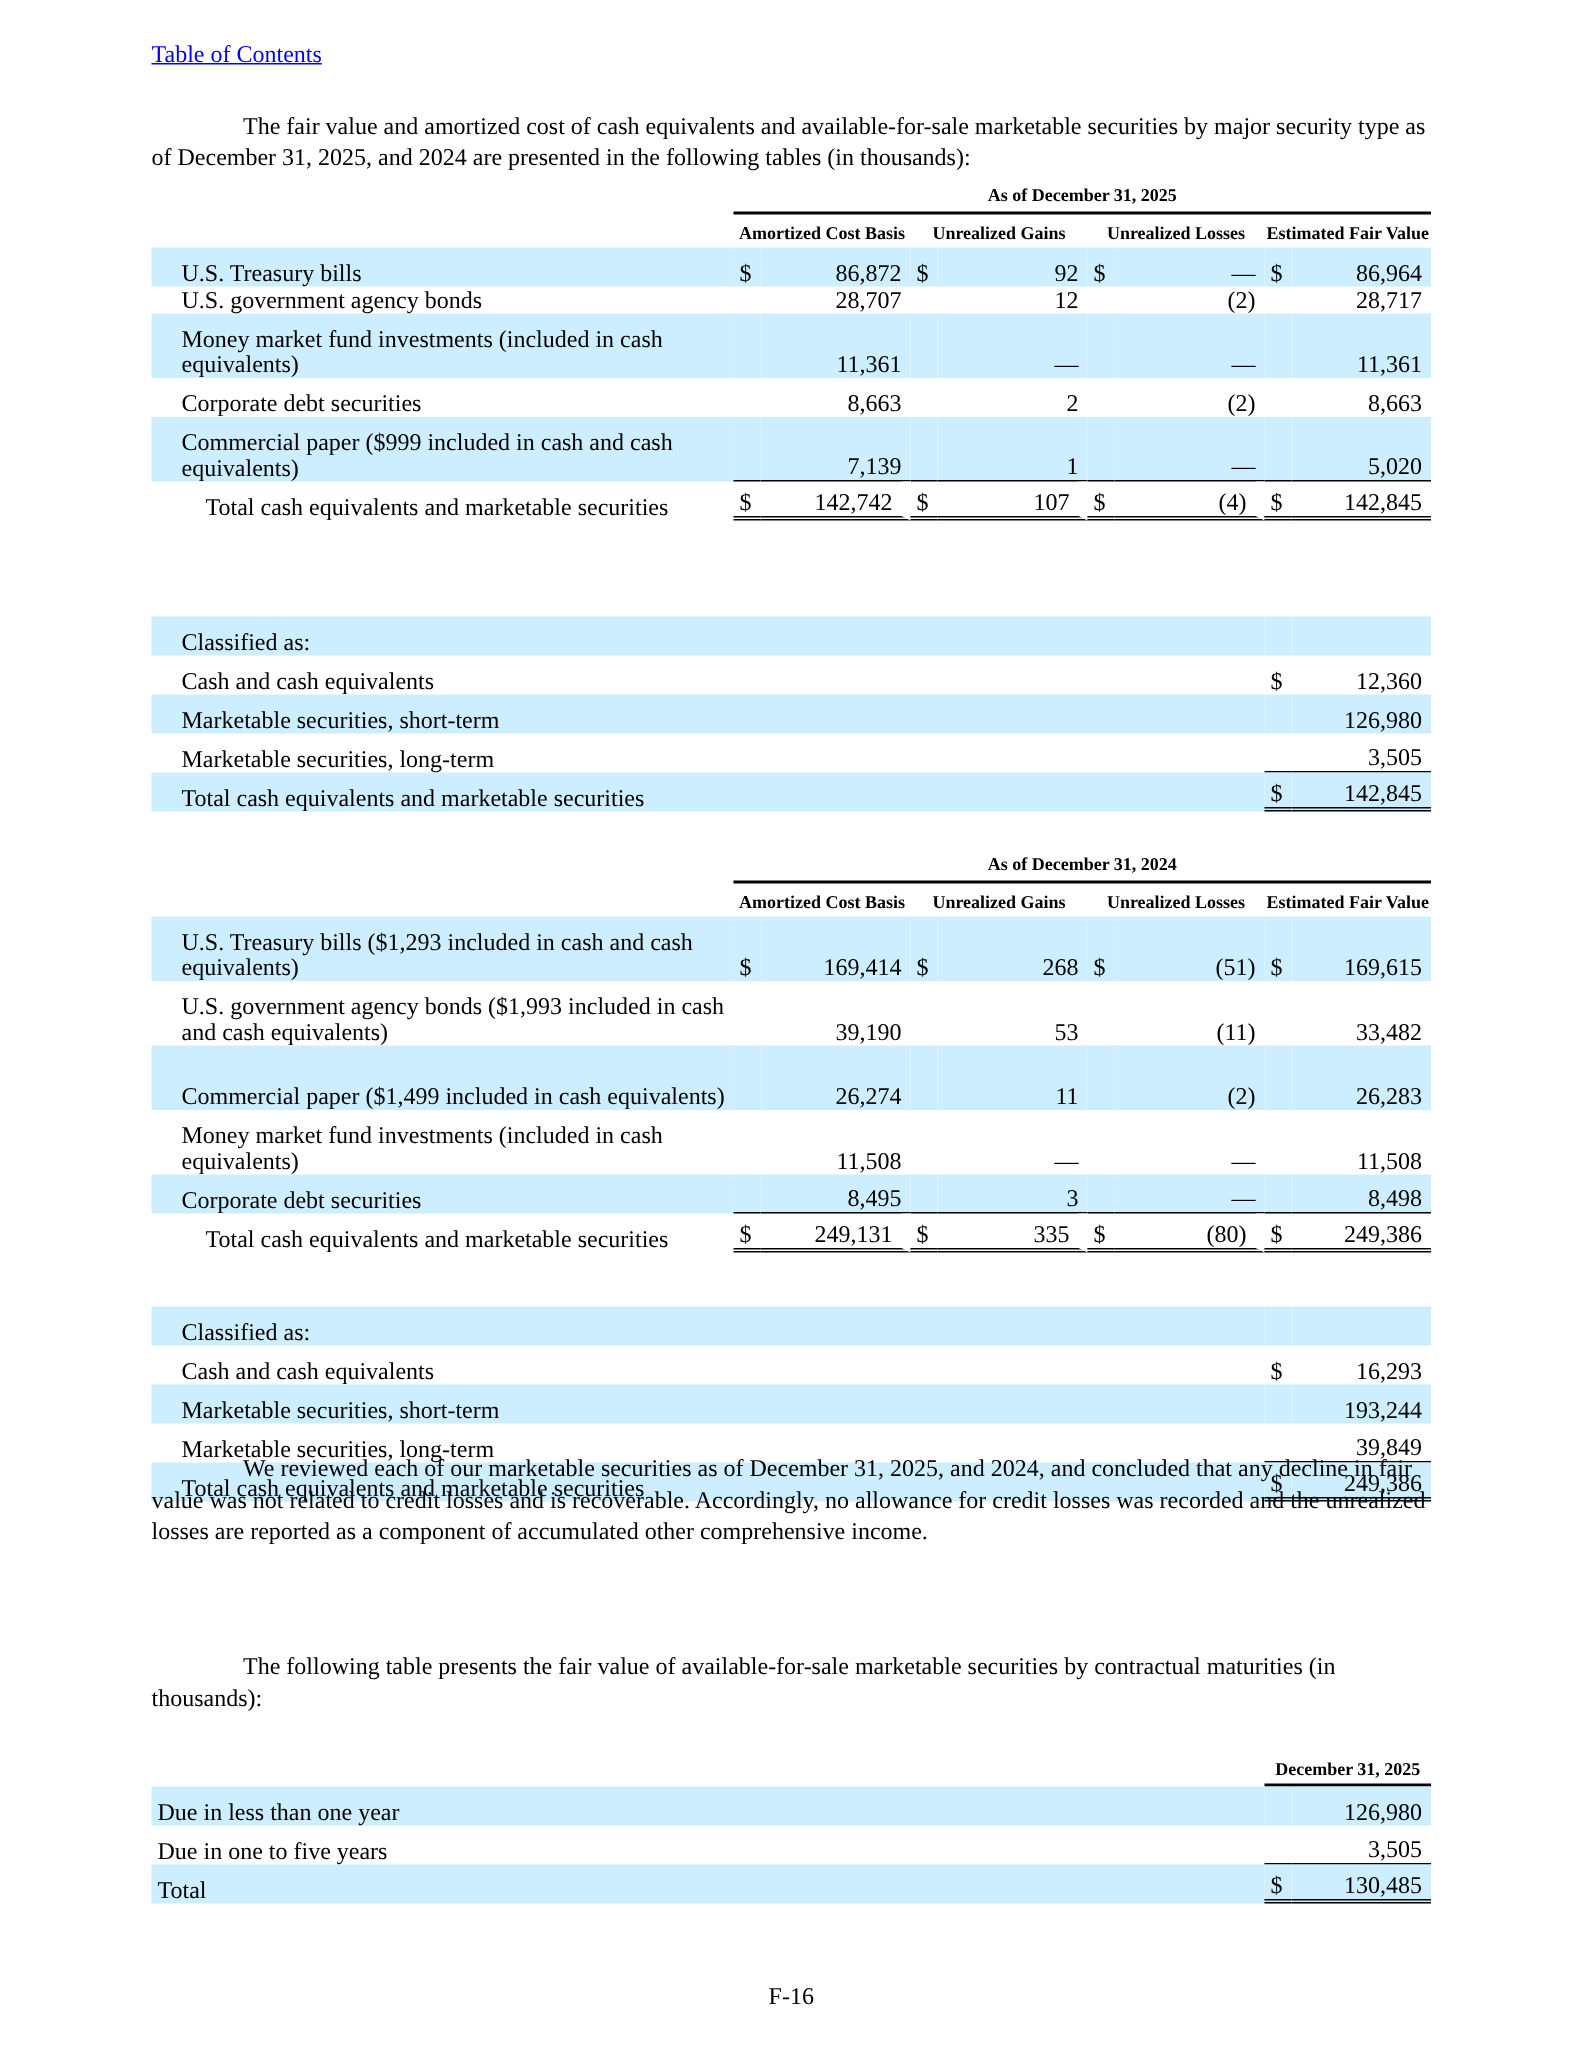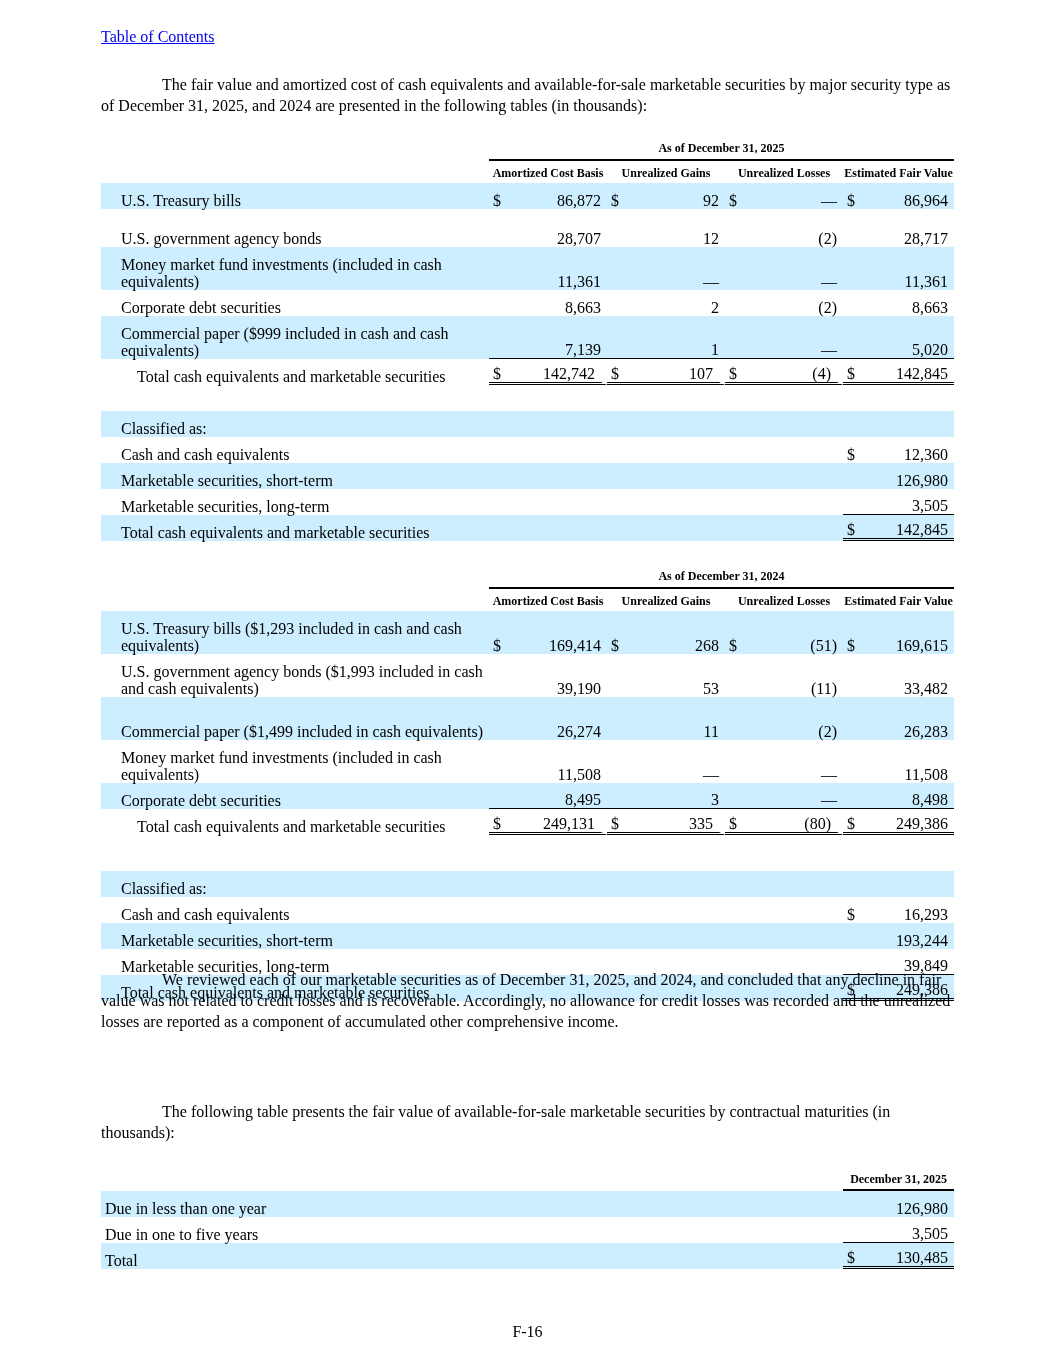--- a/index.html
+++ b/index.html
@@ -30,21 +30,21 @@
   .dbl { border-bottom: 3px double #000; }
   .footer { position: absolute; left: 0; width: 1055px; top: 1323px; text-align: center; font-size: 16px; }
 </style>
 </head>
 <body>
 
 <a class="toc-link">Table of Contents</a>
 
 <p class="para" style="top:74px">The fair value and amortized cost of cash equivalents and available-for-sale marketable securities by major security type as of December 31, 2025, and 2024 are presented in the following tables (in thousands):</p>
 
-<table class="fin" id="t2025" style="top:140px">
+<table class="fin" id="t2025" style="top:122px">
   <colgroup>
     <col style="width:388px">
       <col style="width:18px">
       <col style="width:100px">
     <col style="width:18px">
       <col style="width:100px">
       <col style="width:18px">
       <col style="width:100px">
     <col style="width:18px">
       <col style="width:93px">
@@ -67,21 +67,21 @@
         <td class="lbl">U.S. Treasury bills</td>
         <td class="cur">$</td>
         <td class="num">86,872</td>
         <td class="cur">$</td>
         <td class="num">92</td>
         <td class="cur">$</td>
         <td class="num">—</td>
         <td class="cur">$</td>
         <td class="num">86,964</td>
       </tr>
-      <tr style="height: 38px;">
+      <tr style="height: 18px;">
         <td class="lbl">U.S. government agency bonds</td>
         <td class="cur"></td>
         <td class="num">28,707</td>
         <td class="cur"></td>
         <td class="num">12</td>
         <td class="cur"></td>
         <td class="num">(2)</td>
         <td class="cur"></td>
         <td class="num">28,717</td>
       </tr>

